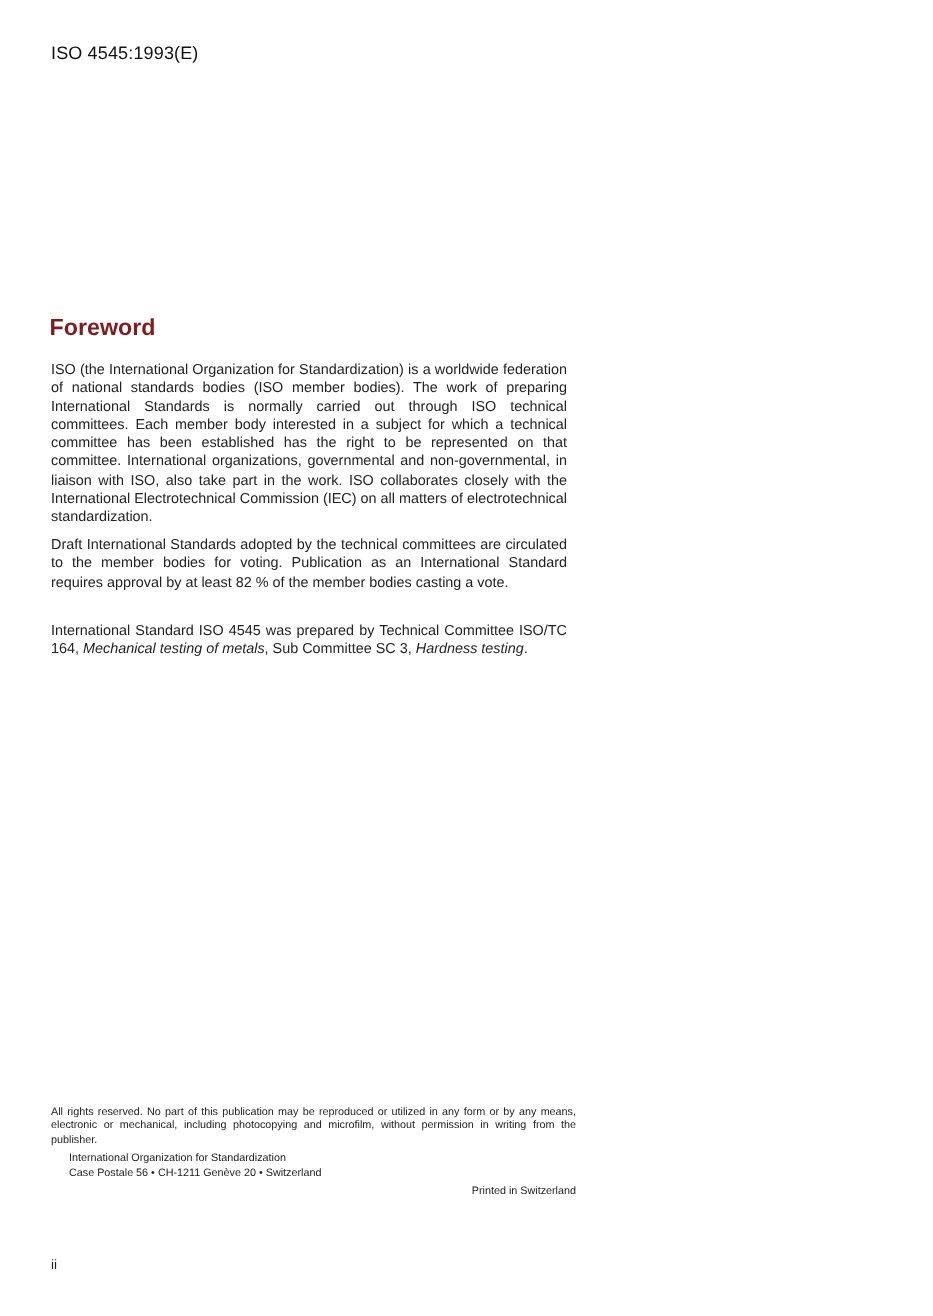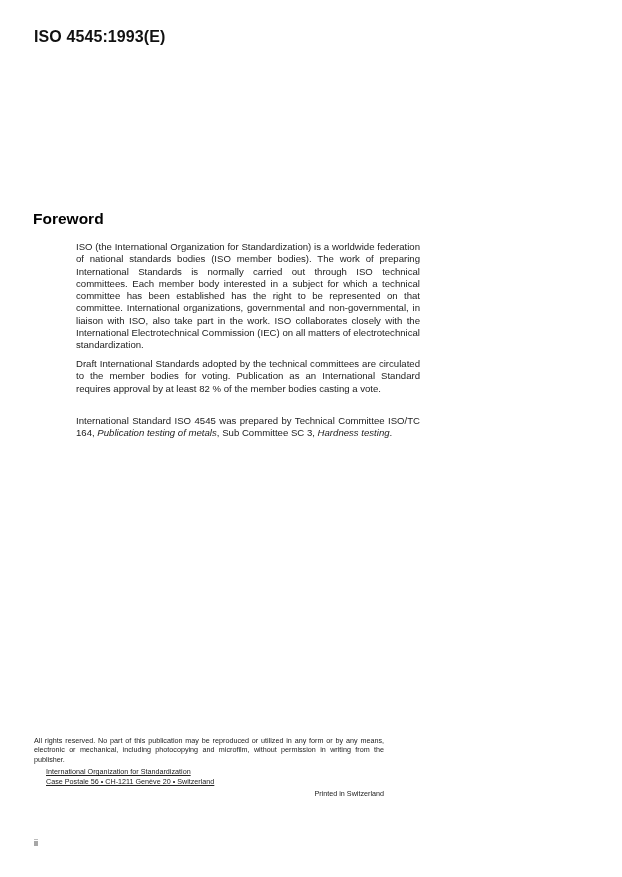--- a/index.html
+++ b/index.html
@@ -1,49 +1,49 @@
 <!DOCTYPE html>
 <html><head>
   <meta charset="utf-8">
   <style>
     html, body { margin: 0; padding: 0; background: #ffffff; }
     body { width: 622px; height: 877px; position: relative; overflow: hidden; color: #1a1a1a; font-family: "Liberation Sans", sans-serif; }
-    .doc-id { position: absolute; left: 34px; top: 28px; font-size: 16px; font-weight: bold; letter-spacing: 0.1px; color: #111; }
-    .heading { position: absolute; left: 33px; top: 210px; font-size: 15.5px; font-weight: bold; color: #000000; }
-    .body-block { position: absolute; left: 34px; width: 344px; font-size: 9.6px; line-height: 12.3px; text-align: justify; color: #222; margin-left: 42px; }
+    .doc-id { position: absolute; left: 34px; top: 28px; font-size: 12px; font-weight: normal; letter-spacing: 0.1px; color: #111; }
+    .heading { position: absolute; left: 33px; top: 210px; font-size: 15.5px; font-weight: bold; color: #7f1d1d; }
+    .body-block { position: absolute; left: 34px; width: 344px; font-size: 9.6px; line-height: 12.3px; text-align: justify; color: #222; }
     .p1 { top: 241px; }
     .p2 { top: 358px; }
     .p3 { top: 415px; }
     .body-block p { margin: 0; }
     .body-block em { font-style: italic; }
     .footer { position: absolute; left: 34px; top: 736px; width: 350px; font-size: 7.2px; line-height: 9.4px; color: #222; }
     .footer .copyright { margin: 0; }
     .footer .rights { margin: 0; text-align: justify; }
-    .footer .address { margin: 3px 0 0 12px; text-decoration: underline; }
+    .footer .address { margin: 3px 0 0 12px; }
     .footer .address div { line-height: 9.4px; }
     .footer .printed { margin-top: 3px; text-align: right; }
     .page-num { position: absolute; left: 34px; top: 838px; font-size: 9px; color: #222; text-align: center; }
   </style>
 </head>
 <body>
 
 <div class="doc-id">ISO 4545:1993(E)</div>
 
 <div class="heading">Foreword</div>
 
 <div class="body-block p1">
   <p>ISO (the International Organization for Standardization) is a worldwide federation of national standards bodies (ISO member bodies). The work of preparing International Standards is normally carried out through ISO technical committees. Each member body interested in a subject for which a technical committee has been established has the right to be represented on that committee. International organizations, governmental and non-governmental, in liaison with ISO, also take part in the work. ISO collaborates closely with the International Electrotechnical Commission (IEC) on all matters of electrotechnical standardization.</p>
 </div>
 
 <div class="body-block p2">
   <p>Draft International Standards adopted by the technical committees are circulated to the member bodies for voting. Publication as an International Standard requires approval by at least 82 % of the member bodies casting a vote.</p>
 </div>
 
 <div class="body-block p3">
-  <p><span>International Standard ISO 4545 was prepared by Technical Committee ISO/TC 164, </span><em>Publication testing of metals</em><span>, Sub Committee SC 3, </span><em>Hardness testing</em><span>.</span></p>
+  <p><span>International Standard ISO 4545 was prepared by Technical Committee ISO/TC 164, </span><em>Mechanical testing of metals</em><span>, Sub Committee SC 3, </span><em>Hardness testing</em><span>.</span></p>
 </div>
 
 <div class="footer">
   <p class="rights">All rights reserved. No part of this publication may be reproduced or utilized in any form or by any means, electronic or mechanical, including photocopying and microfilm, without permission in writing from the publisher.</p>
   <div class="address">
     <div>International Organization for Standardization</div>
     <div>Case Postale 56 • CH-1211 Genève 20 • Switzerland</div>
   </div>
   <div class="printed">Printed in Switzerland</div>
 </div>

